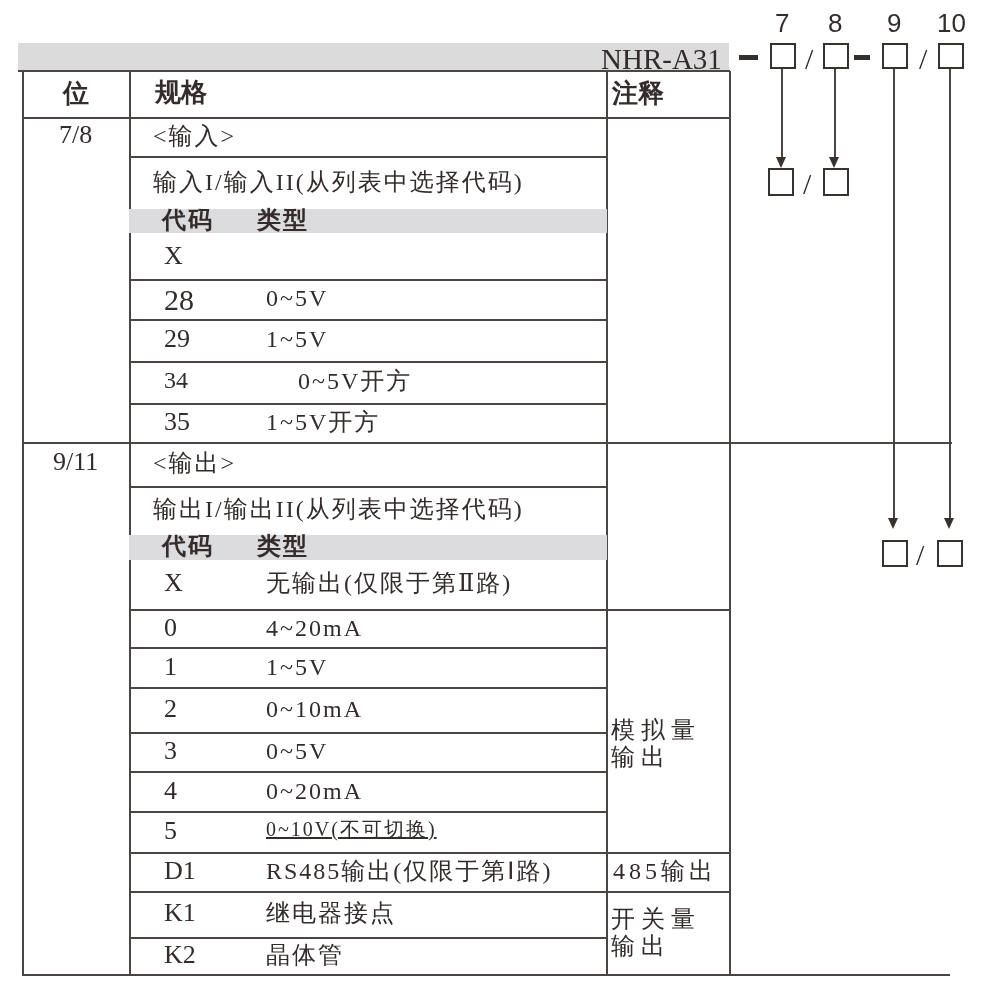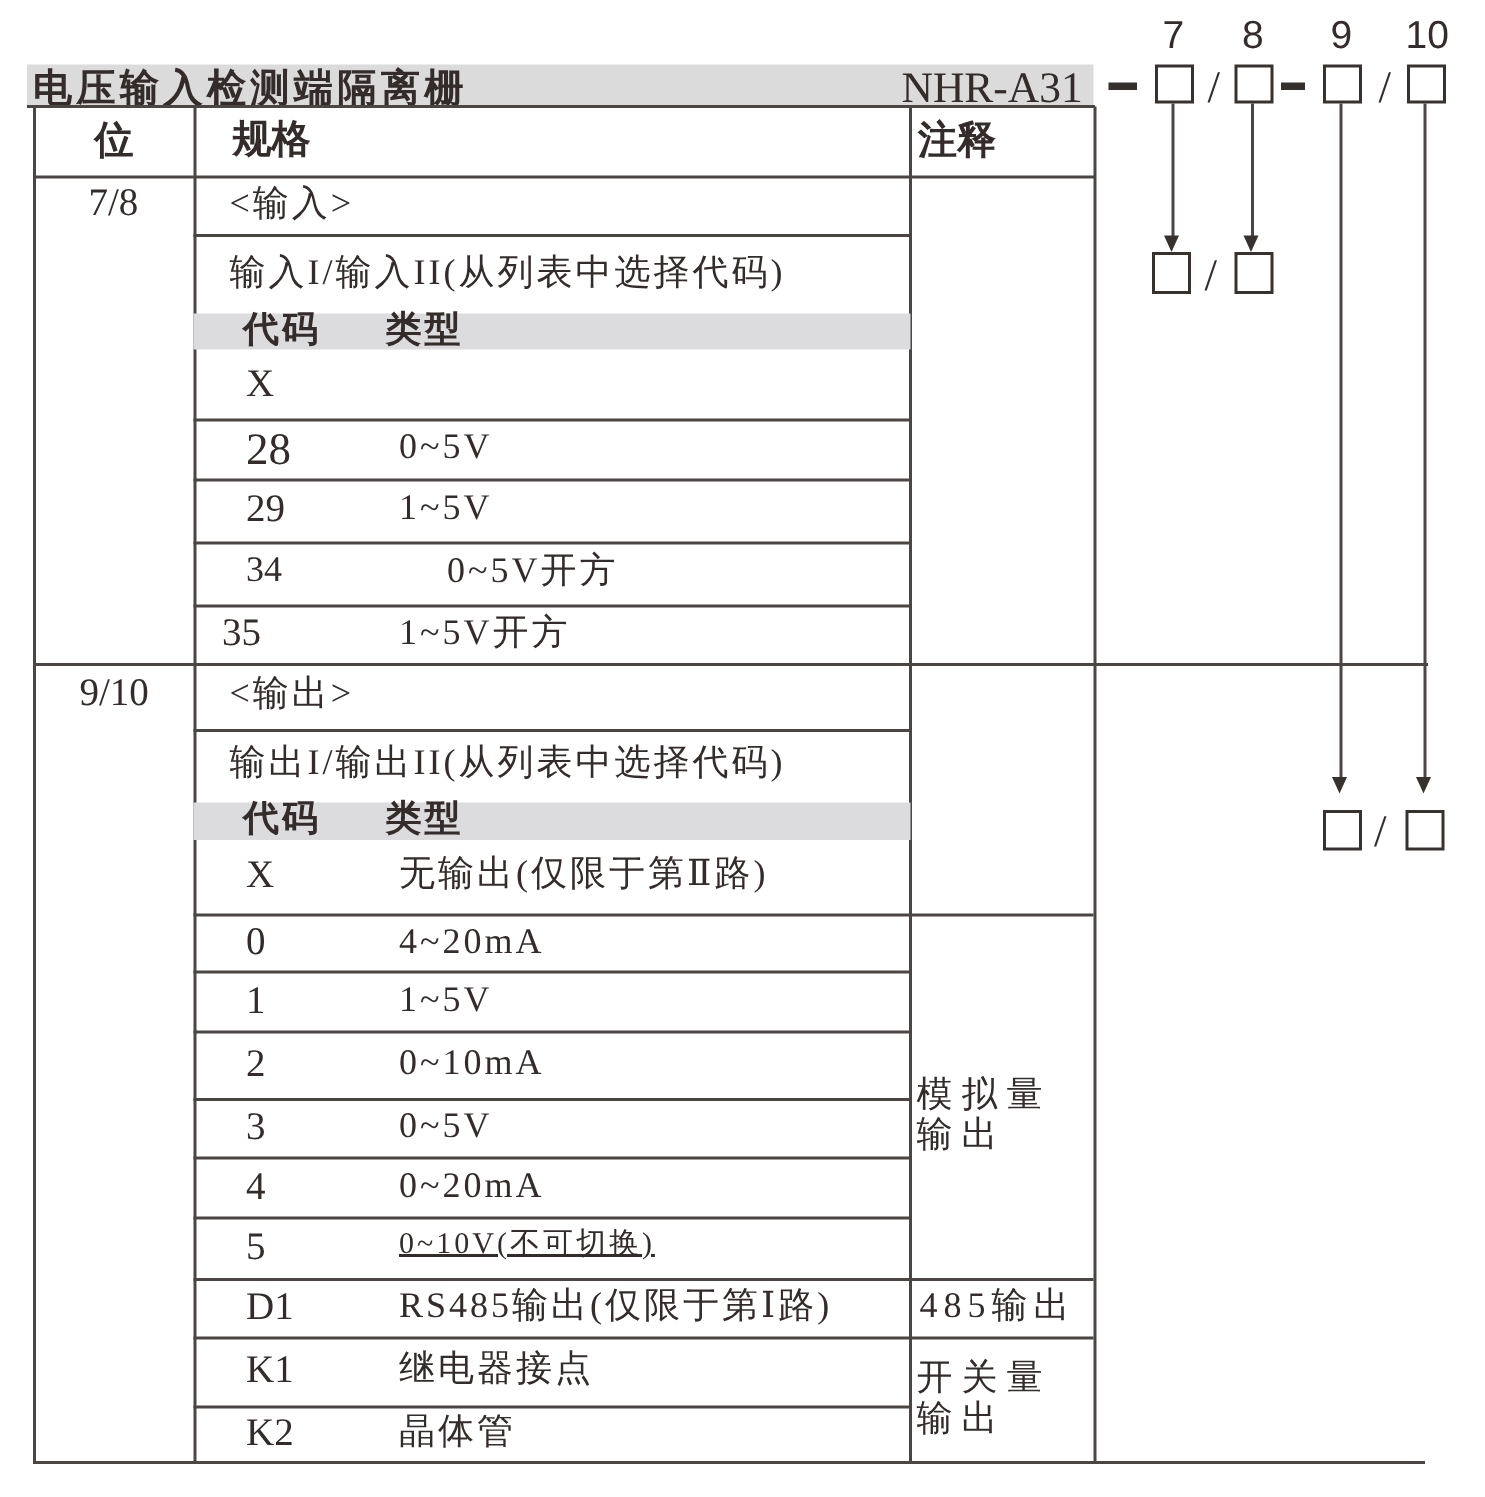--- a/index.html
+++ b/index.html
@@ -17,21 +17,20 @@
       border-right:5px solid transparent;border-top:11px solid #38322f;}
   .cjks{letter-spacing:2px;}
   .note{letter-spacing:6px;}
 </style>
 </head>
 <body>
 
 <div class="canvas">
 
   <div class="titlebar"></div>
-  <div class="txt b cjks" style="left:22px;top:46px;font-size:26px;letter-spacing:3px;">电压输入检测端隔离栅</div>
   <div class="txt" style="left:601px;top:45px;font-size:29px;">NHR-A31</div>
 
   <div class="ln" style="left:22px;top:71px;width:2px;height:904px;"></div>
   <div class="ln" style="left:129px;top:71px;width:2px;height:904px;"></div>
   <div class="ln" style="left:606px;top:71px;width:2px;height:904px;"></div>
   <div class="ln" style="left:729px;top:71px;width:2px;height:904px;"></div>
 
   <div class="ln" style="left:18px;top:70px;width:712px;height:2px;"></div>
   <div class="ln" style="left:22px;top:117px;width:708px;height:2px;"></div>
   <div class="ln" style="left:22px;top:442px;width:930px;height:2px;"></div>
@@ -67,45 +66,45 @@
   <div class="txt b cjks" style="left:162px;top:208px;font-size:24px;">代码</div>
   <div class="txt b cjks" style="left:257px;top:208px;font-size:24px;">类型</div>
 
   <div class="txt" style="left:164px;top:243px;font-size:26px;">X</div>
   <div class="txt" style="left:164px;top:285px;font-size:30px;">28</div>
   <div class="txt cjks" style="left:266px;top:286px;font-size:24px;">0~5V</div>
   <div class="txt" style="left:164px;top:326px;font-size:26px;">29</div>
   <div class="txt cjks" style="left:266px;top:327px;font-size:24px;">1~5V</div>
   <div class="txt" style="left:164px;top:368px;font-size:24px;">34</div>
   <div class="txt cjks" style="left:266px;top:369px;font-size:24px;margin-left:32px;">0~5V开方</div>
-  <div class="txt" style="left:148px;top:409px;font-size:26px;">35</div>
+  <div class="txt" style="left:164px;top:409px;font-size:26px;">35</div>
   <div class="txt cjks" style="left:266px;top:410px;font-size:24px;">1~5V开方</div>
 
-  <div class="txt" style="left:53px;top:449px;font-size:26px;">9/10</div>
+  <div class="txt" style="left:53px;top:449px;font-size:26px;">9/11</div>
   <div class="txt cjks" style="left:153px;top:451px;font-size:24px;">&lt;输出&gt;</div>
   <div class="txt cjks" style="left:153px;top:497px;font-size:24px;">输出I/输出II(从列表中选择代码)</div>
   <div class="txt b cjks" style="left:162px;top:534px;font-size:24px;">代码</div>
   <div class="txt b cjks" style="left:257px;top:534px;font-size:24px;">类型</div>
 
   <div class="txt" style="left:164px;top:570px;font-size:26px;">X</div>
   <div class="txt cjks" style="left:266px;top:571px;font-size:24px;">无输出(仅限于第Ⅱ路)</div>
   <div class="txt" style="left:164px;top:615px;font-size:26px;">0</div>
   <div class="txt cjks" style="left:266px;top:616px;font-size:24px;">4~20mA</div>
   <div class="txt" style="left:164px;top:654px;font-size:26px;">1</div>
   <div class="txt cjks" style="left:266px;top:655px;font-size:24px;">1~5V</div>
   <div class="txt" style="left:164px;top:696px;font-size:26px;">2</div>
   <div class="txt cjks" style="left:266px;top:697px;font-size:24px;">0~10mA</div>
   <div class="txt" style="left:164px;top:738px;font-size:26px;">3</div>
   <div class="txt cjks" style="left:266px;top:739px;font-size:24px;">0~5V</div>
   <div class="txt" style="left:164px;top:778px;font-size:26px;">4</div>
   <div class="txt cjks" style="left:266px;top:779px;font-size:24px;">0~20mA</div>
   <div class="txt" style="left:164px;top:818px;font-size:26px;">5</div>
   <div class="txt cjks" style="left:266px;top:819px;font-size:20px;text-decoration:underline;">0~10V(不可切换)</div>
   <div class="txt" style="left:164px;top:858px;font-size:26px;">D1</div>
-  <div class="txt cjks" style="left:266px;top:859px;font-size:24px;">RS485输出(仅限于第Ⅰ路)</div>
+  <div class="txt cjks" style="left:266px;top:859px;font-size:24px;font-family:Liberation Serif, serif;">RS485输出(仅限于第Ⅰ路)</div>
   <div class="txt" style="left:164px;top:900px;font-size:26px;">K1</div>
   <div class="txt cjks" style="left:266px;top:901px;font-size:24px;">继电器接点</div>
   <div class="txt" style="left:164px;top:942px;font-size:26px;">K2</div>
   <div class="txt cjks" style="left:266px;top:943px;font-size:24px;">晶体管</div>
 
   <div class="txt note" style="left:611px;top:718px;font-size:24px;">模拟量</div>
   <div class="txt note" style="left:611px;top:745px;font-size:24px;">输出</div>
   <div class="txt" style="left:613px;top:859px;font-size:24px;letter-spacing:4px;">485输出</div>
   <div class="txt note" style="left:611px;top:907px;font-size:24px;">开关量</div>
   <div class="txt note" style="left:611px;top:934px;font-size:24px;">输出</div>

